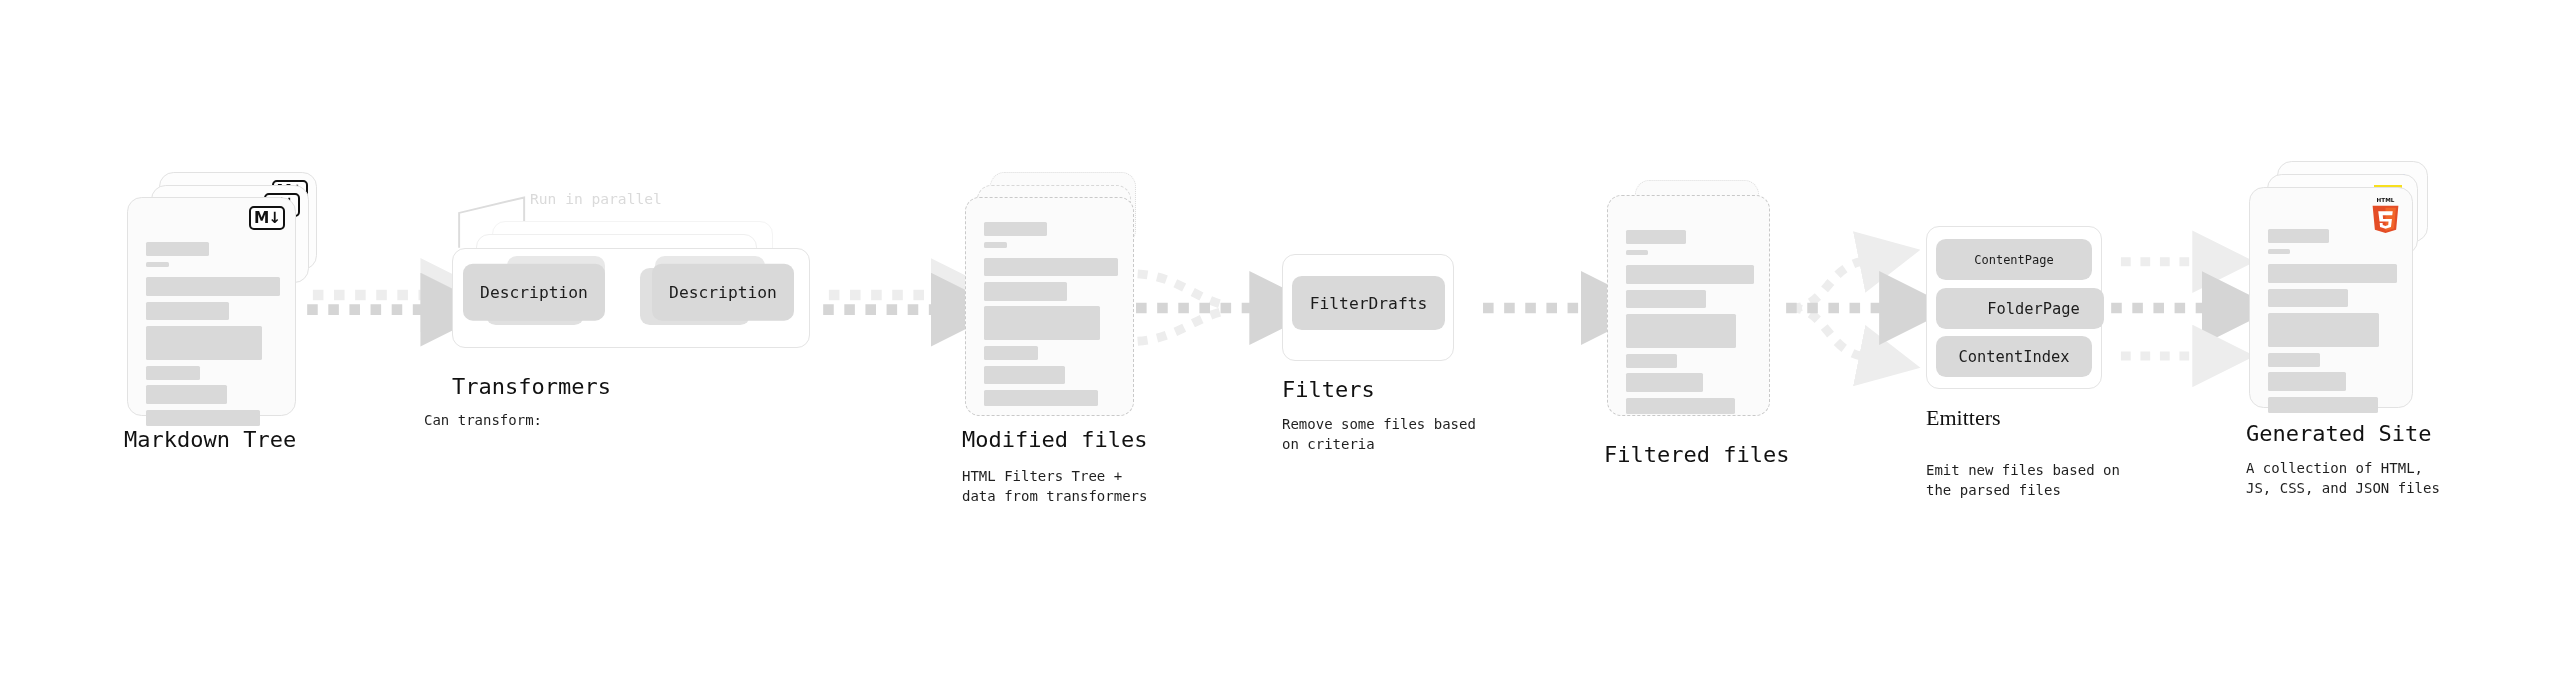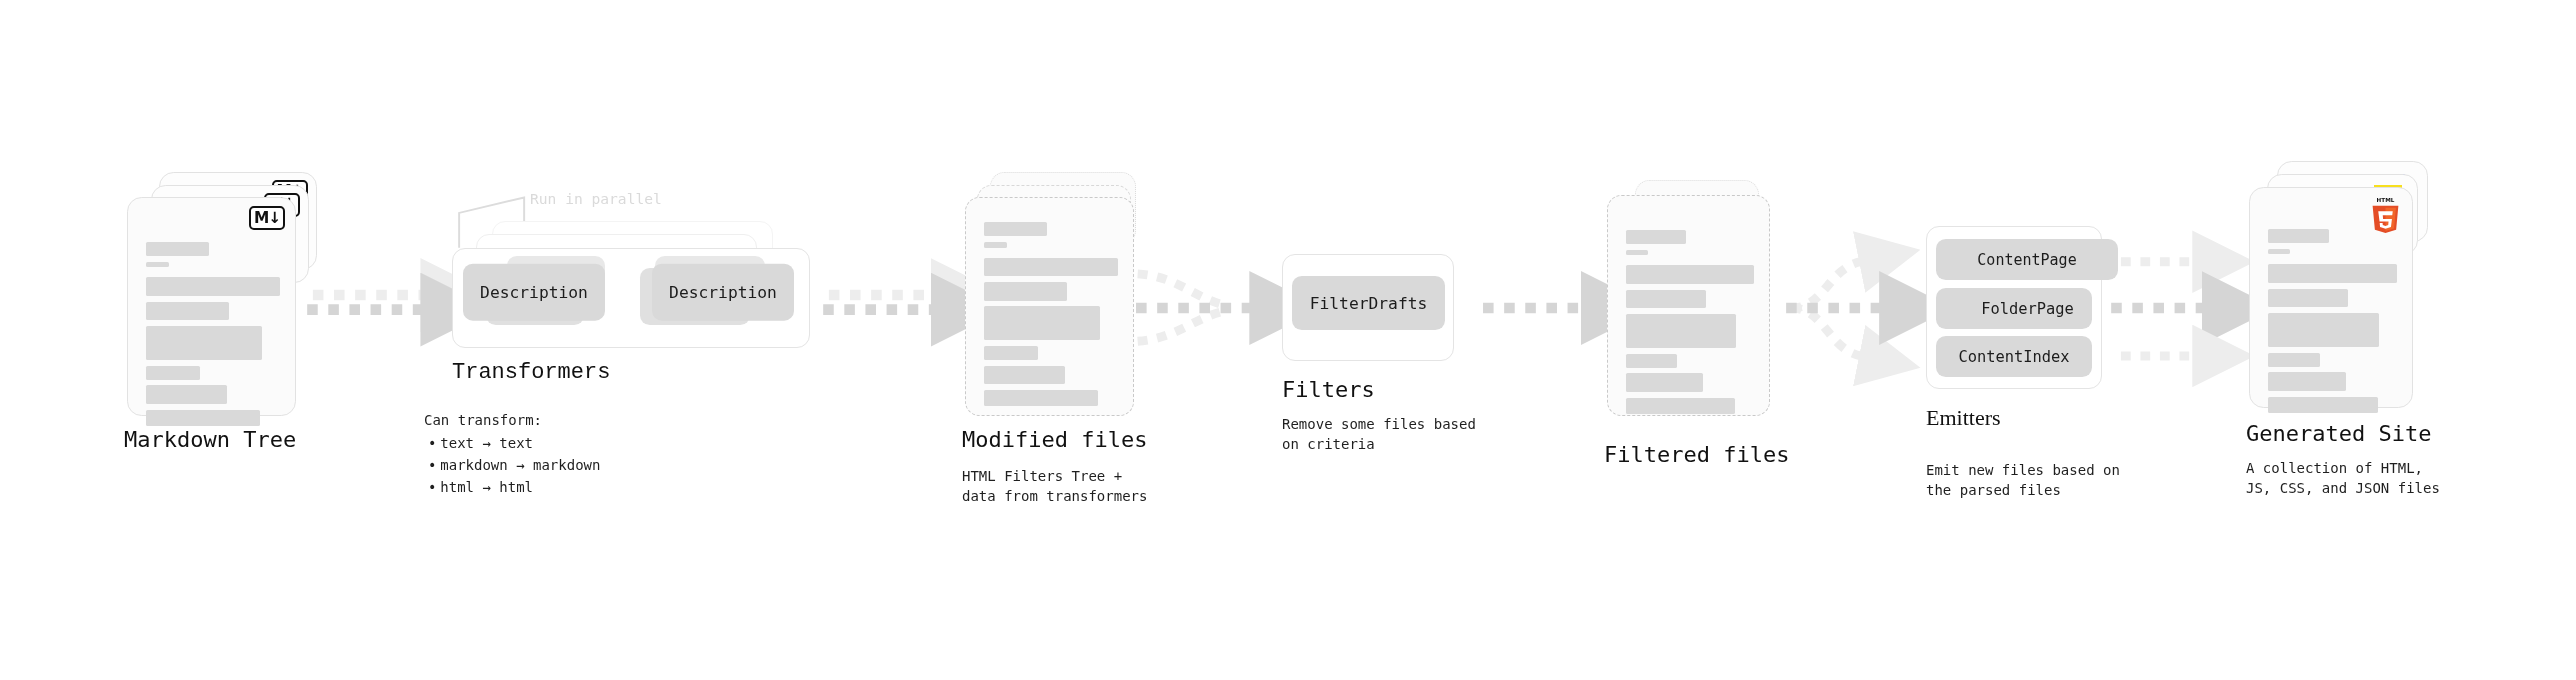--- a/index.html
+++ b/index.html
@@ -236,29 +236,24 @@
     <div class="pill" style="left:463px;top:280px;width:142px;height:57px;transform:translateY(-16.3px);">
       <span>Description</span>
     </div>
 
     <div class="pill f1" style="left:655px;top:256px;width:110px;height:57px;"></div>
     <div class="pill f2" style="left:640px;top:268px;width:110px;height:57px;"></div>
     <div class="pill" style="left:652px;top:280px;width:142px;height:57px;transform:translateY(-16.3px);">
       <span>Description</span>
     </div>
 
-    <div class="title" style="left:452px;top:360px;font-family:Liberation Mono, monospace;">Transformers</div>
+    <div class="title" style="left:452px;top:374px;">Transformers</div>
 
     <div class="bullets" style="left:424px;top:410px;">
       <span class="lead">Can transform:</span>
-      <ul>
-        <li>text → text</li>
-        <li>markdown → markdown</li>
-        <li>html → html</li>
-      </ul>
     </div>
   </div>
 
   <div>
     <div class="doccard dashed" style="left:990px;top:172px;width:146px;height:73px;border-style:dotted;border-color:#dcdcdc;"></div>
     <div class="doccard dashed" style="left:977px;top:185px;width:154px;height:73px;border-style:dashed;border-color:#d8d8d8;"></div>
     <div class="doccard dashed" style="left:965px;top:197px;width:169px;height:219px;">
       <div class="bars" style="top:24.4px;">
         <div class="bar t"></div>
         <div class="bar xs"></div>
@@ -297,24 +292,24 @@
         <div class="bar w40" style="height:14px;"></div>
         <div class="bar w60" style="height:18.7px;"></div>
         <div class="bar w85" style="height:16.3px;"></div>
       </div>
     </div>
     <div class="title" style="left:1604px;top:427px;margin-top:15px;">Filtered files</div>
   </div>
 
   <div>
     <div class="groupbox" style="left:1926px;top:226px;width:176px;height:163px;"></div>
-    <div class="pill" style="left:1936px;top:239px;width:182px;height:41px;font-size:15px;">
+    <div class="pill" style="left:1936px;top:239px;width:156px;height:41px;font-size:12px;">
       <span>ContentPage</span>
     </div>
-    <div class="pill" style="left:1936px;top:288px;width:156px;height:41px;font-size:15.4px;padding-left:27px;">
+    <div class="pill" style="left:1936px;top:288px;width:168px;height:41px;font-size:15.4px;padding-left:27px;">
       <span>FolderPage</span>
     </div>
     <div class="pill" style="left:1936px;top:336px;width:156px;height:41px;font-size:15.4px;">
       <span>ContentIndex</span>
     </div>
     <div class="title" style="left:1926px;top:405px;font-family:Liberation Serif, serif;">Emitters</div>
     <div class="subtitle" style="left:1926px;top:442px;margin-top:18px;">Emit new files based on
 the parsed files</div>
   </div>
 

